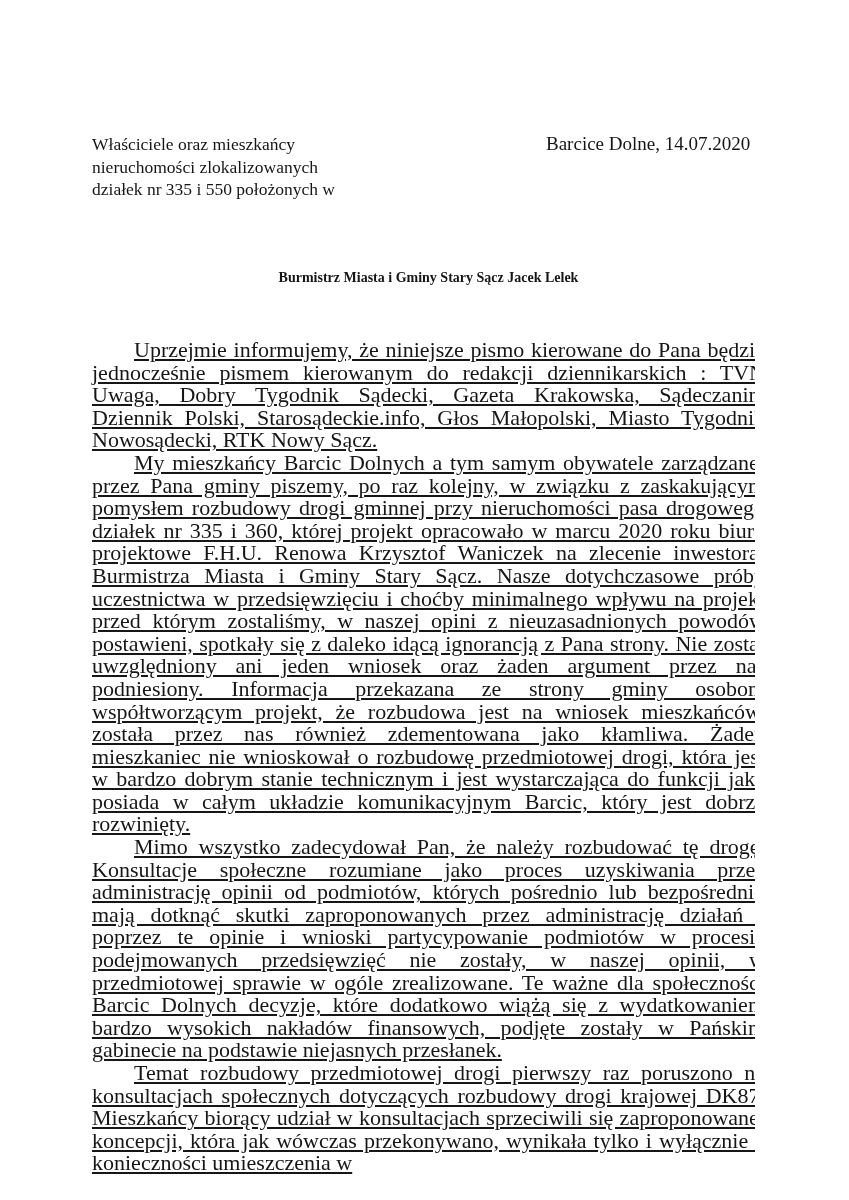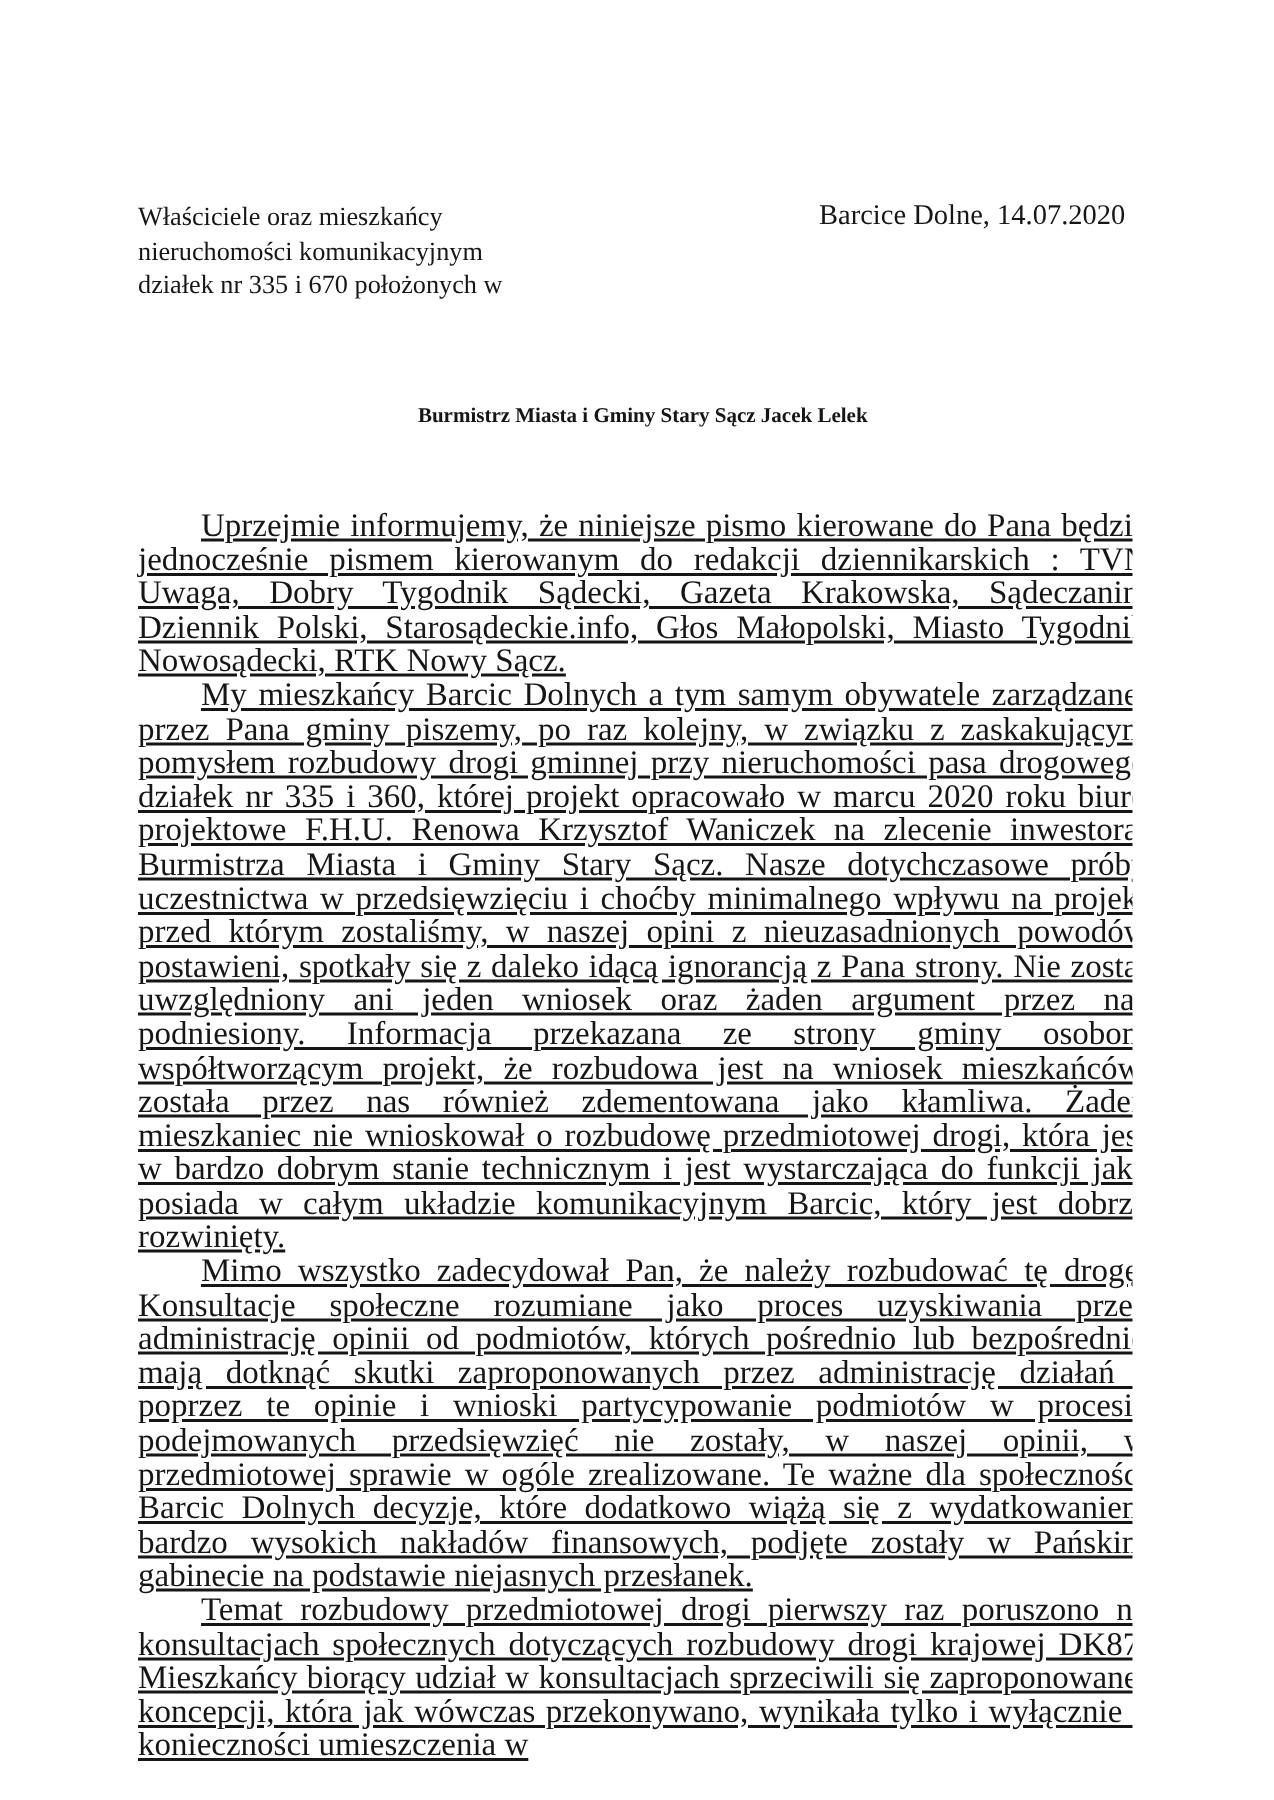--- a/index.html
+++ b/index.html
@@ -63,22 +63,22 @@
 </style>
 </head>
 <body>
 
 <div class="page">
   <div class="content">
 
     <div class="header-row">
       <div class="addressee">
         <div class="addressee-line">Właściciele oraz mieszkańcy</div>
-        <div class="addressee-line">nieruchomości komunikacyjnym</div>
-        <div class="addressee-line">działek nr 335 i 670 położonych w</div>
+        <div class="addressee-line">nieruchomości zlokalizowanych</div>
+        <div class="addressee-line">działek nr 335 i 550 położonych w</div>
       </div>
       <div class="date-line">Barcice Dolne, 14.07.2020 r.</div>
     </div>
 
     <div class="letter-title">Burmistrz Miasta i Gminy Stary Sącz Jacek Lelek</div>
 
     <div class="letter-body">
       <p>Uprzejmie informujemy, że niniejsze pismo kierowane do Pana będzie jednocześnie pismem kierowanym do redakcji dziennikarskich : TVN Uwaga, Dobry Tygodnik Sądecki, Gazeta Krakowska, Sądeczanin, Dziennik Polski, Starosądeckie.info, Głos Małopolski, Miasto Tygodnik Nowosądecki, RTK Nowy Sącz.</p>
       <p>My mieszkańcy Barcic Dolnych a tym samym obywatele zarządzanej przez Pana gminy piszemy, po raz kolejny, w związku z zaskakującym pomysłem rozbudowy drogi gminnej przy nieruchomości pasa drogowego działek nr 335 i 360, której projekt opracowało w marcu 2020 roku biuro projektowe F.H.U. Renowa Krzysztof Waniczek na zlecenie inwestora: Burmistrza Miasta i Gminy Stary Sącz. Nasze dotychczasowe próby uczestnictwa w przedsięwzięciu i choćby minimalnego wpływu na projekt przed którym zostaliśmy, w naszej opini z nieuzasadnionych powodów postawieni, spotkały się z daleko idącą ignorancją z Pana strony. Nie został uwzględniony ani jeden wniosek oraz żaden argument przez nas podniesiony. Informacja przekazana ze strony gminy osobom współtworzącym projekt, że rozbudowa jest na wniosek mieszkańców, została przez nas również zdementowana jako kłamliwa. Żaden mieszkaniec nie wnioskował o rozbudowę przedmiotowej drogi, która jest w bardzo dobrym stanie technicznym i jest wystarczająca do funkcji jaką posiada w całym układzie komunikacyjnym Barcic, który jest dobrze rozwinięty.</p>
       <p>Mimo wszystko zadecydował Pan, że należy rozbudować tę drogę. Konsultacje społeczne rozumiane jako proces uzyskiwania przez administrację opinii od podmiotów, których pośrednio lub bezpośrednio mają dotknąć skutki zaproponowanych przez administrację działań i poprzez te opinie i wnioski partycypowanie podmiotów w procesie podejmowanych przedsięwzięć nie zostały, w naszej opinii, w przedmiotowej sprawie w ogóle zrealizowane. Te ważne dla społeczności Barcic Dolnych decyzje, które dodatkowo wiążą się z wydatkowaniem bardzo wysokich nakładów finansowych, podjęte zostały w Pańskim gabinecie na podstawie niejasnych przesłanek.</p>

